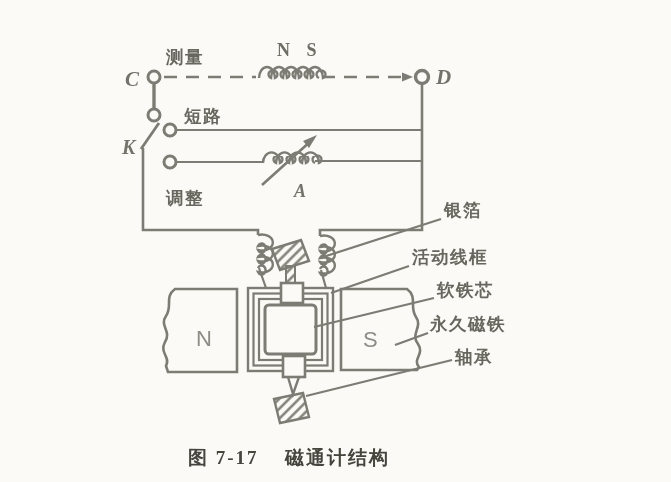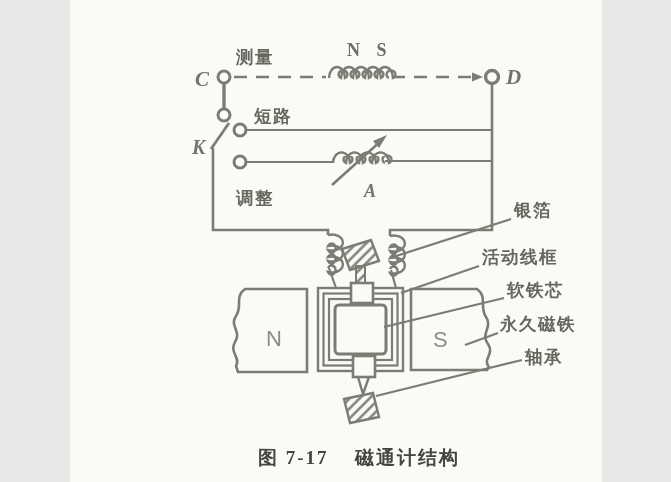--- a/index.html
+++ b/index.html
@@ -1,17 +1,17 @@
 <!DOCTYPE html>
 <html><head>
 <meta charset="utf-8">
 <style>
   html,body{margin:0;padding:0;background:#e8e8e6;}
   .stage{
-    position:relative;width:532px;height:482px;margin:0 auto;
+    position:relative;width:671px;height:482px;margin:0 auto;
     background:#fbfaf6;overflow:hidden;
     font-family:"Liberation Sans",sans-serif;
   }
   svg{position:absolute;inset:0;display:block;}
   .ink{stroke:#7c7c74;fill:none;}
   .cjk{font-family:"Liberation Sans","DejaVu Sans",sans-serif;font-weight:600;
        font-size:17.5px;fill:#67675f;letter-spacing:1.5px;}
   .letter{font-family:"Liberation Serif","DejaVu Serif",serif;font-style:italic;
           font-weight:bold;font-size:21px;fill:#73736b;}
   .pole-letter{font-family:"Liberation Sans",sans-serif;font-weight:400;

